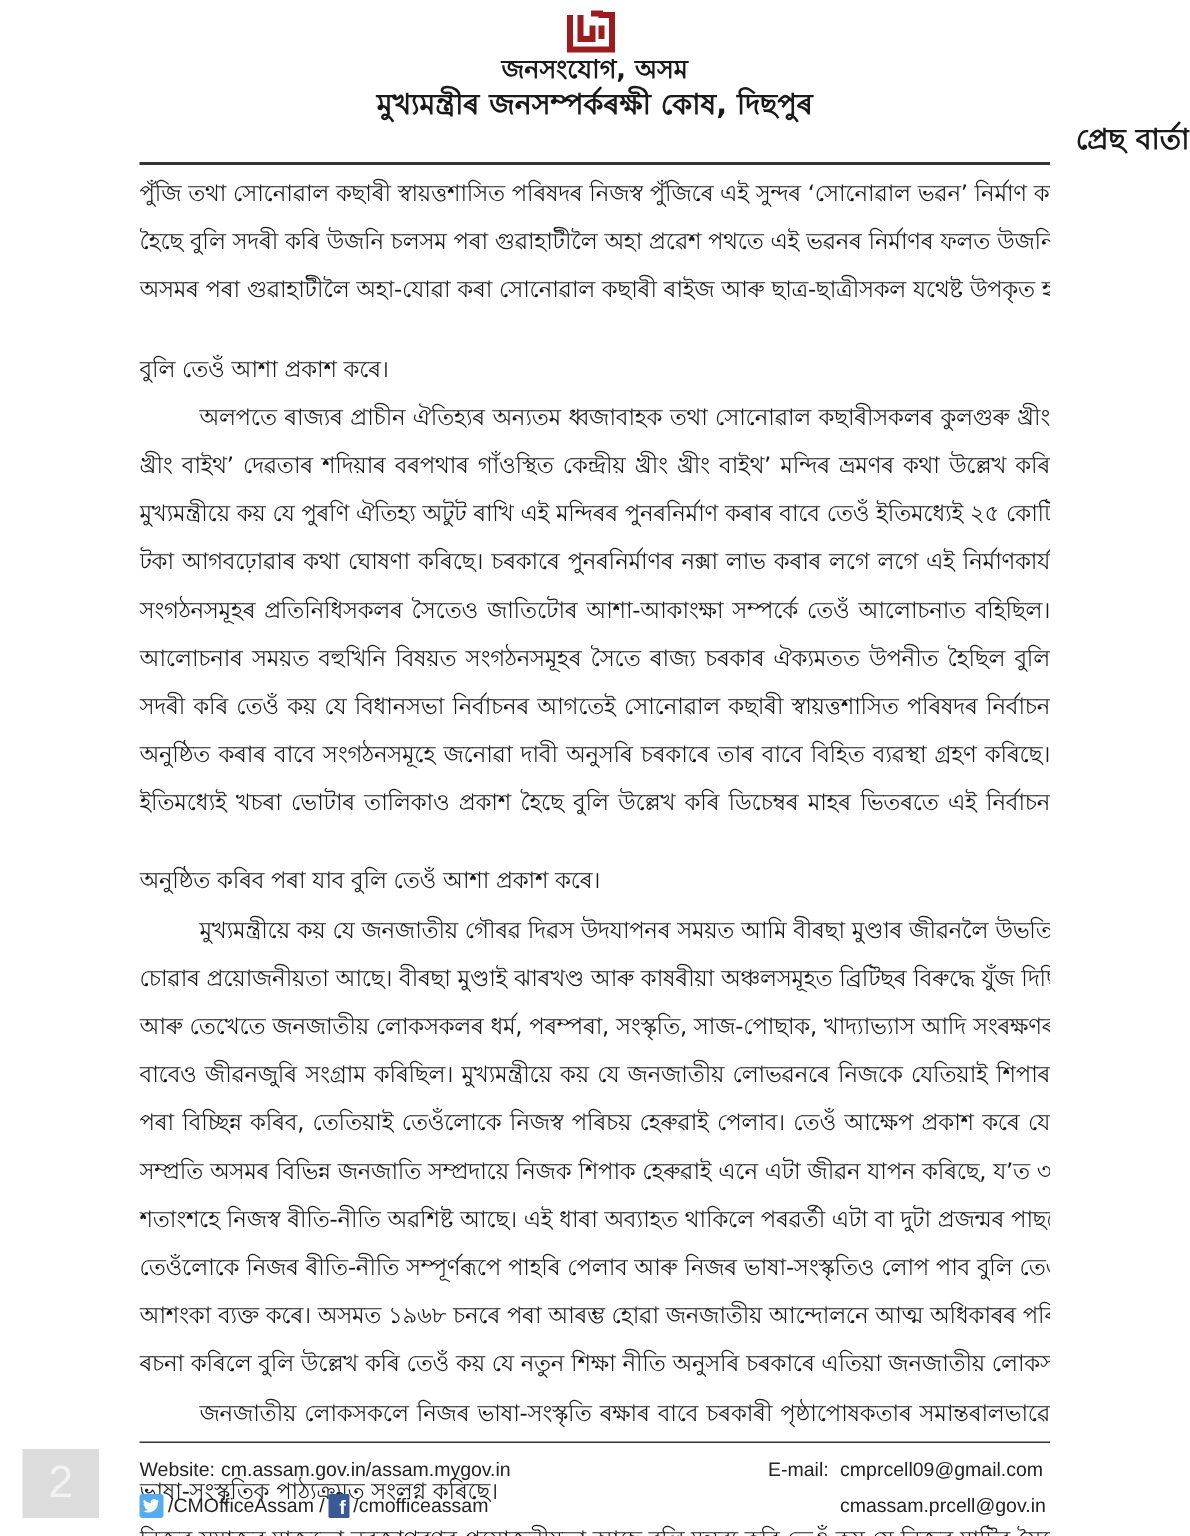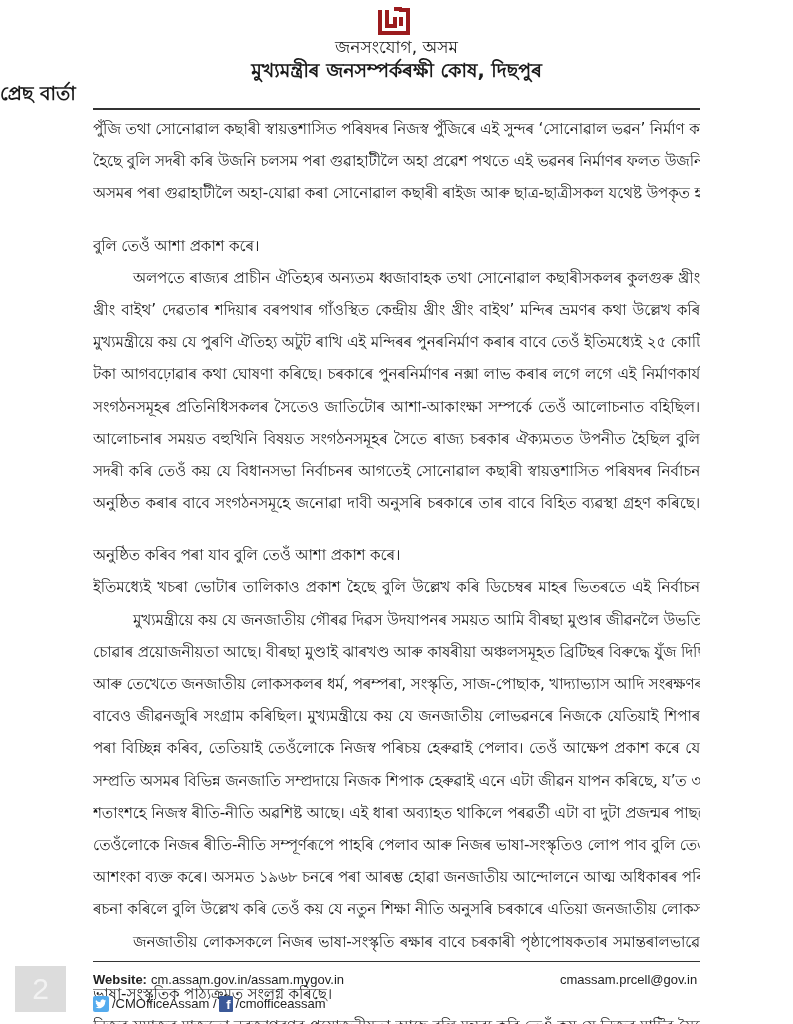--- a/index.html
+++ b/index.html
@@ -2,24 +2,24 @@
 <html><head>
 <meta charset="utf-8">
 <style>
   html, body { margin: 0; padding: 0; background: #ffffff; }
   body { width: 793px; height: 1024px; position: relative; overflow: hidden;
          font-family: "DejaVu Sans", sans-serif; color: #1a1a1a; }
 
   .header { position: absolute; left: 0; top: 0; width: 793px; text-align: center; }
   .logo { position: absolute; left: 377px; top: 6px; width: 34px; height: 30px; }
   .org { position: absolute; top: 37px; width: 793px; text-align: center;
-         font-size: 17px; font-weight: normal; line-height: 20px; }
+         font-size: 17px; font-weight: bold; line-height: 20px; }
   .fund { position: absolute; top: 59px; width: 793px; text-align: center;
           font-size: 19px; font-weight: bold; line-height: 22px; }
-  .press { position: absolute; top: 82px; width: 793px; text-align: left;
+  .press { position: absolute; top: 82px; width: 793px; text-align: right;
            font-size: 19px; font-weight: bold; line-height: 22px; }
 
   .rule-top { position: absolute; left: 93px; top: 108px; width: 607px; height: 2px; background: #333; }
 
   .body-text { position: absolute; left: 93px; top: 113px; width: 607px; }
   .line { height: 32.2px; line-height: 32.2px; font-size: 15.2px; white-space: nowrap;
           text-align: justify; text-align-last: justify; overflow: hidden; letter-spacing: -0.2px; }
   .line.last { text-align-last: left; margin-top: 20px; }
   .line.indent { padding-left: 40px; }
 
@@ -29,21 +29,21 @@
               background: #dcdcdc; color: #f2f2f2; font-family: "Liberation Sans", sans-serif;
               font-size: 30px; text-align: center; line-height: 46px; }
 
   .footer-left { position: absolute; left: 93px; top: 968px; font-family: "Liberation Sans", sans-serif;
                  font-size: 13px; color: #222; }
   .footer-left .row { height: 24px; line-height: 24px; display: flex; align-items: center; }
   .footer-right { position: absolute; left: 512px; top: 968px; width: 190px;
                   font-family: "Liberation Sans", sans-serif; font-size: 13px; color: #222; }
   .footer-right .row { height: 24px; line-height: 24px; }
   .footer-right .row2 { padding-left: 48px; }
-  b.lbl { font-weight: bold; margin-right: 4px; }
+  b.lbl { font-weight: normal; margin-right: 4px; }
   .tw { display: inline-block; width: 16px; height: 16px; background: #55acee; border-radius: 2px;
         margin-right: 3px; position: relative; }
   .fb { display: inline-block; width: 14px; height: 16px; background: #3b5998; border-radius: 1px;
         margin: 0 3px 0 2px; color: #fff; font-weight: bold; font-size: 13px; line-height: 18px;
         text-align: right; padding-right: 2px; box-sizing: border-box; }
 </style>
 </head>
 <body>
 
 <div class="header">
@@ -68,22 +68,22 @@
     <div class="line">অসমৰ পৰা গুৱাহাটীলৈ অহা-যোৱা কৰা সোনোৱাল কছাৰী ৰাইজ আৰু ছাত্ৰ-ছাত্ৰীসকল যথেষ্ট উপকৃত হ’ব</div>
     <div class="line last">বুলি তেওঁ আশা প্ৰকাশ কৰে।</div>
     <div class="line indent">অলপতে ৰাজ্যৰ প্ৰাচীন ঐতিহ্যৰ অন্যতম ধ্বজাবাহক তথা সোনোৱাল কছাৰীসকলৰ কুলগুৰু খ্ৰীং</div>
     <div class="line">খ্ৰীং বাইথ’ দেৱতাৰ শদিয়াৰ বৰপথাৰ গাঁওস্থিত কেন্দ্ৰীয় খ্ৰীং খ্ৰীং বাইথ’ মন্দিৰ ভ্ৰমণৰ কথা উল্লেখ কৰি</div>
     <div class="line">মুখ্যমন্ত্ৰীয়ে কয় যে পুৰণি ঐতিহ্য অটুট ৰাখি এই মন্দিৰৰ পুনৰনিৰ্মাণ কৰাৰ বাবে তেওঁ ইতিমধ্যেই ২৫ কোটি</div>
     <div class="line">টকা আগবঢ়োৱাৰ কথা ঘোষণা কৰিছে। চৰকাৰে পুনৰনিৰ্মাণৰ নক্সা লাভ কৰাৰ লগে লগে এই নিৰ্মাণকাৰ্য</div>
     <div class="line">সংগঠনসমূহৰ প্ৰতিনিধিসকলৰ সৈতেও জাতিটোৰ আশা-আকাংক্ষা সম্পৰ্কে তেওঁ আলোচনাত বহিছিল।</div>
     <div class="line">আলোচনাৰ সময়ত বহুখিনি বিষয়ত সংগঠনসমূহৰ সৈতে ৰাজ্য চৰকাৰ ঐক্যমতত উপনীত হৈছিল বুলি</div>
     <div class="line">সদৰী কৰি তেওঁ কয় যে বিধানসভা নিৰ্বাচনৰ আগতেই সোনোৱাল কছাৰী স্বায়ত্তশাসিত পৰিষদৰ নিৰ্বাচন</div>
     <div class="line">অনুষ্ঠিত কৰাৰ বাবে সংগঠনসমূহে জনোৱা দাবী অনুসৰি চৰকাৰে তাৰ বাবে বিহিত ব্যৱস্থা গ্ৰহণ কৰিছে।</div>
+    <div class="line">ইতিমধ্যেই খচৰা ভোটাৰ তালিকাও প্ৰকাশ হৈছে বুলি উল্লেখ কৰি ডিচেম্বৰ মাহৰ ভিতৰতে এই নিৰ্বাচন</div>
     <div class="line last">অনুষ্ঠিত কৰিব পৰা যাব বুলি তেওঁ আশা প্ৰকাশ কৰে।</div>
-    <div class="line">ইতিমধ্যেই খচৰা ভোটাৰ তালিকাও প্ৰকাশ হৈছে বুলি উল্লেখ কৰি ডিচেম্বৰ মাহৰ ভিতৰতে এই নিৰ্বাচন</div>
     <div class="line indent">মুখ্যমন্ত্ৰীয়ে কয় যে জনজাতীয় গৌৰৱ দিৱস উদযাপনৰ সময়ত আমি বীৰছা মুণ্ডাৰ জীৱনলৈ উভতি</div>
     <div class="line">চোৱাৰ প্ৰয়োজনীয়তা আছে। বীৰছা মুণ্ডাই ঝাৰখণ্ড আৰু কাষৰীয়া অঞ্চলসমূহত ব্ৰিটিছৰ বিৰুদ্ধে যুঁজ দিছিল</div>
     <div class="line">আৰু তেখেতে জনজাতীয় লোকসকলৰ ধৰ্ম, পৰম্পৰা, সংস্কৃতি, সাজ-পোছাক, খাদ্যাভ্যাস আদি সংৰক্ষণৰ</div>
     <div class="line">বাবেও জীৱনজুৰি সংগ্ৰাম কৰিছিল। মুখ্যমন্ত্ৰীয়ে কয় যে জনজাতীয় লোভৱনৰে নিজকে যেতিয়াই শিপাৰ</div>
     <div class="line">পৰা বিচ্ছিন্ন কৰিব, তেতিয়াই তেওঁলোকে নিজস্ব পৰিচয় হেৰুৱাই পেলাব। তেওঁ আক্ষেপ প্ৰকাশ কৰে যে</div>
     <div class="line">সম্প্ৰতি অসমৰ বিভিন্ন জনজাতি সম্প্ৰদায়ে নিজক শিপাক হেৰুৱাই এনে এটা জীৱন যাপন কৰিছে, য’ত ৩০</div>
     <div class="line">শতাংশহে নিজস্ব ৰীতি-নীতি অৱশিষ্ট আছে। এই ধাৰা অব্যাহত থাকিলে পৰৱৰ্তী এটা বা দুটা প্ৰজন্মৰ পাছতে</div>
     <div class="line">তেওঁলোকে নিজৰ ৰীতি-নীতি সম্পূৰ্ণৰূপে পাহৰি পেলাব আৰু নিজৰ ভাষা-সংস্কৃতিও লোপ পাব বুলি তেওঁ</div>
     <div class="line">আশংকা ব্যক্ত কৰে। অসমত ১৯৬৮ চনৰে পৰা আৰম্ভ হোৱা জনজাতীয় আন্দোলনে আত্ম অধিকাৰৰ পৰিৱেশ</div>
     <div class="line">ৰচনা কৰিলে বুলি উল্লেখ কৰি তেওঁ কয় যে নতুন শিক্ষা নীতি অনুসৰি চৰকাৰে এতিয়া জনজাতীয় লোকসকলৰ</div>
@@ -108,16 +108,20 @@
           <path d="M13 4.5c-.4.2-.9.3-1.3.4.5-.3.8-.7 1-1.2-.4.3-.9.4-1.4.5a2.2 2.2 0 0 0-3.8 2A6.3 6.3 0 0 1 3 3.9a2.2 2.2 0 0 0 .7 3c-.4 0-.7-.1-1-.3 0 1.1.8 2 1.8 2.2-.3.1-.7.1-1 0 .3.9 1.1 1.5 2.1 1.5A4.5 4.5 0 0 1 2.5 11.3 6.3 6.3 0 0 0 12.2 6v-.3c.3-.3.6-.7.8-1.2z" fill="#fff"></path>
         </svg>
     </span>
     <span>/CMOfficeAssam /</span>
     <span class="fb">f</span>
     <span>/cmofficeassam</span>
   </div>
 </div>
 
 <div class="footer-right">
+  <div class="row">
+    <b class="lbl">E-mail:</b>
+    <span>cmprcell09@gmail.com</span>
+  </div>
   <div class="row row2">
     <span>cmassam.prcell@gov.in</span>
   </div>
 </div>
 
 </body></html>

